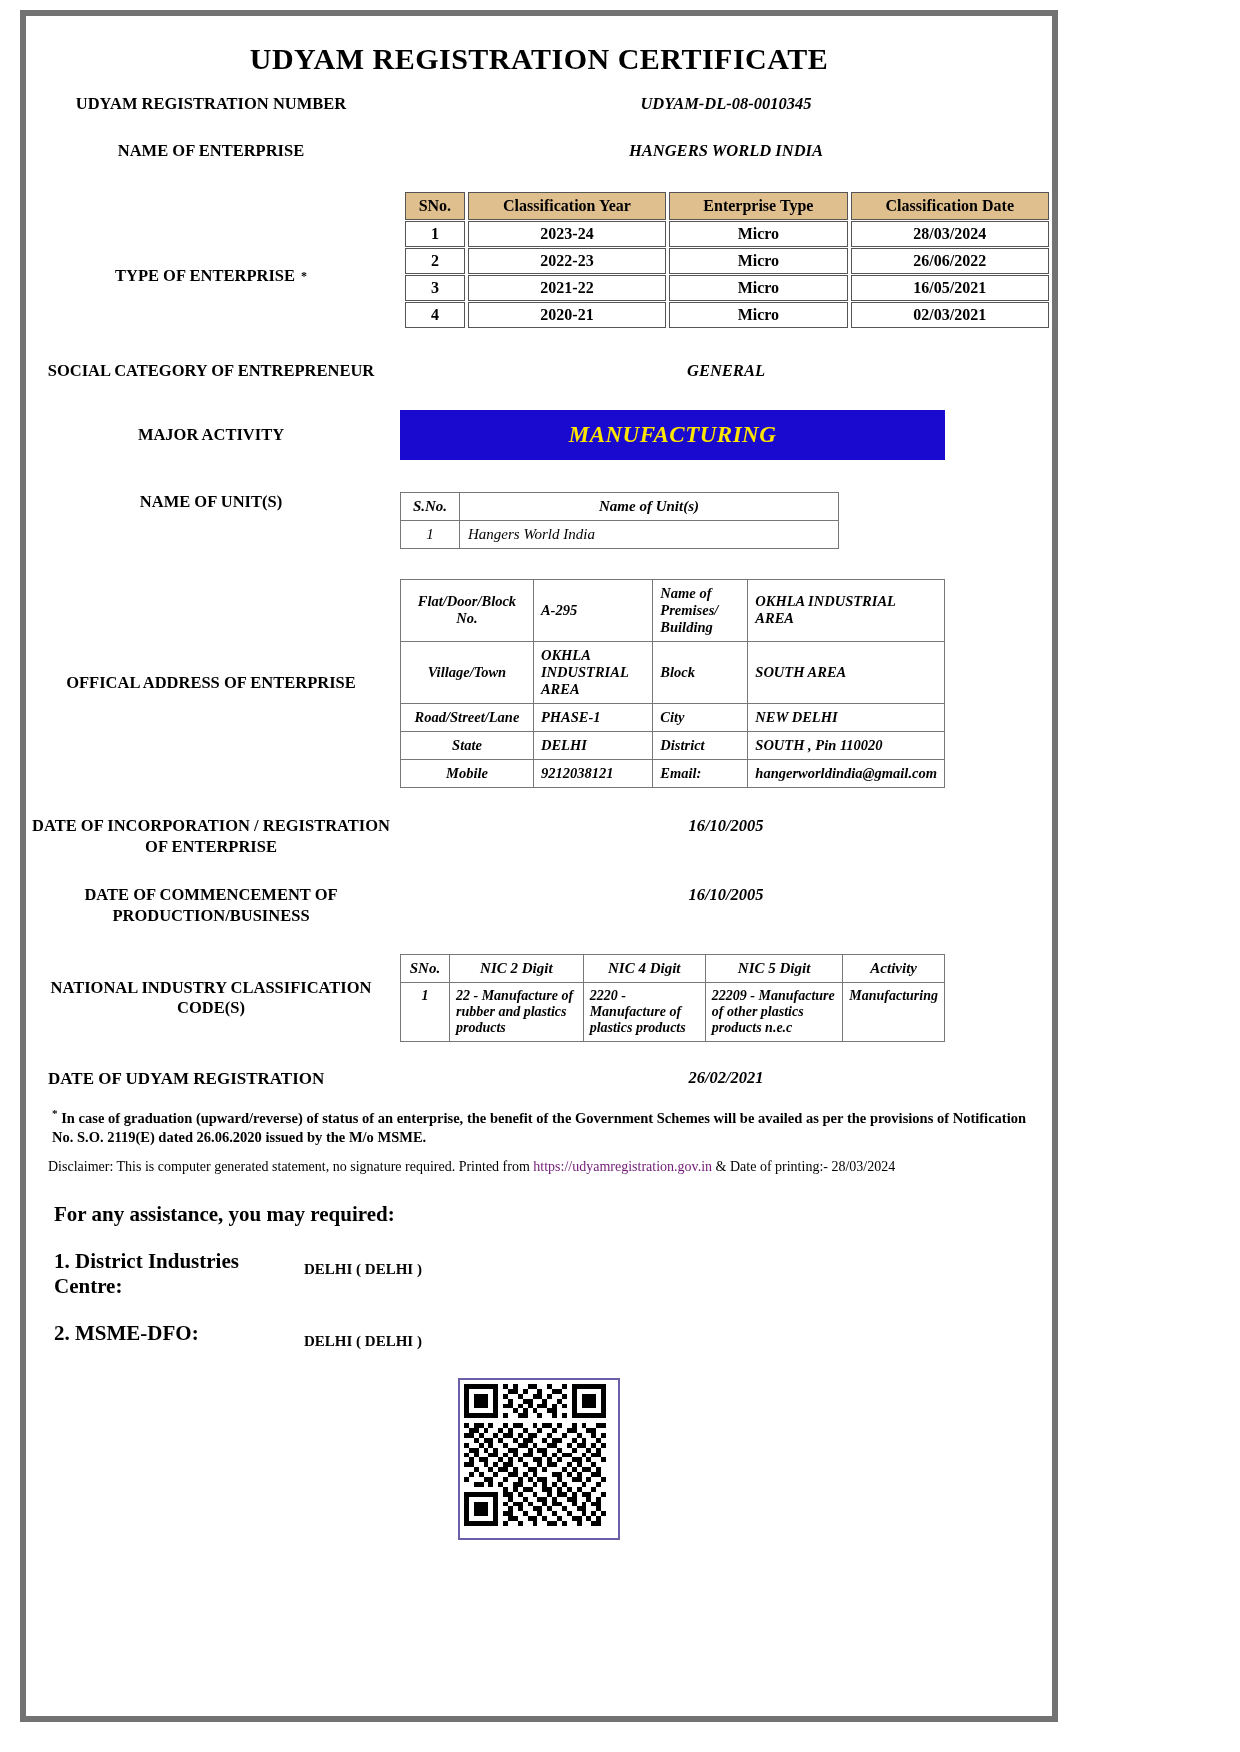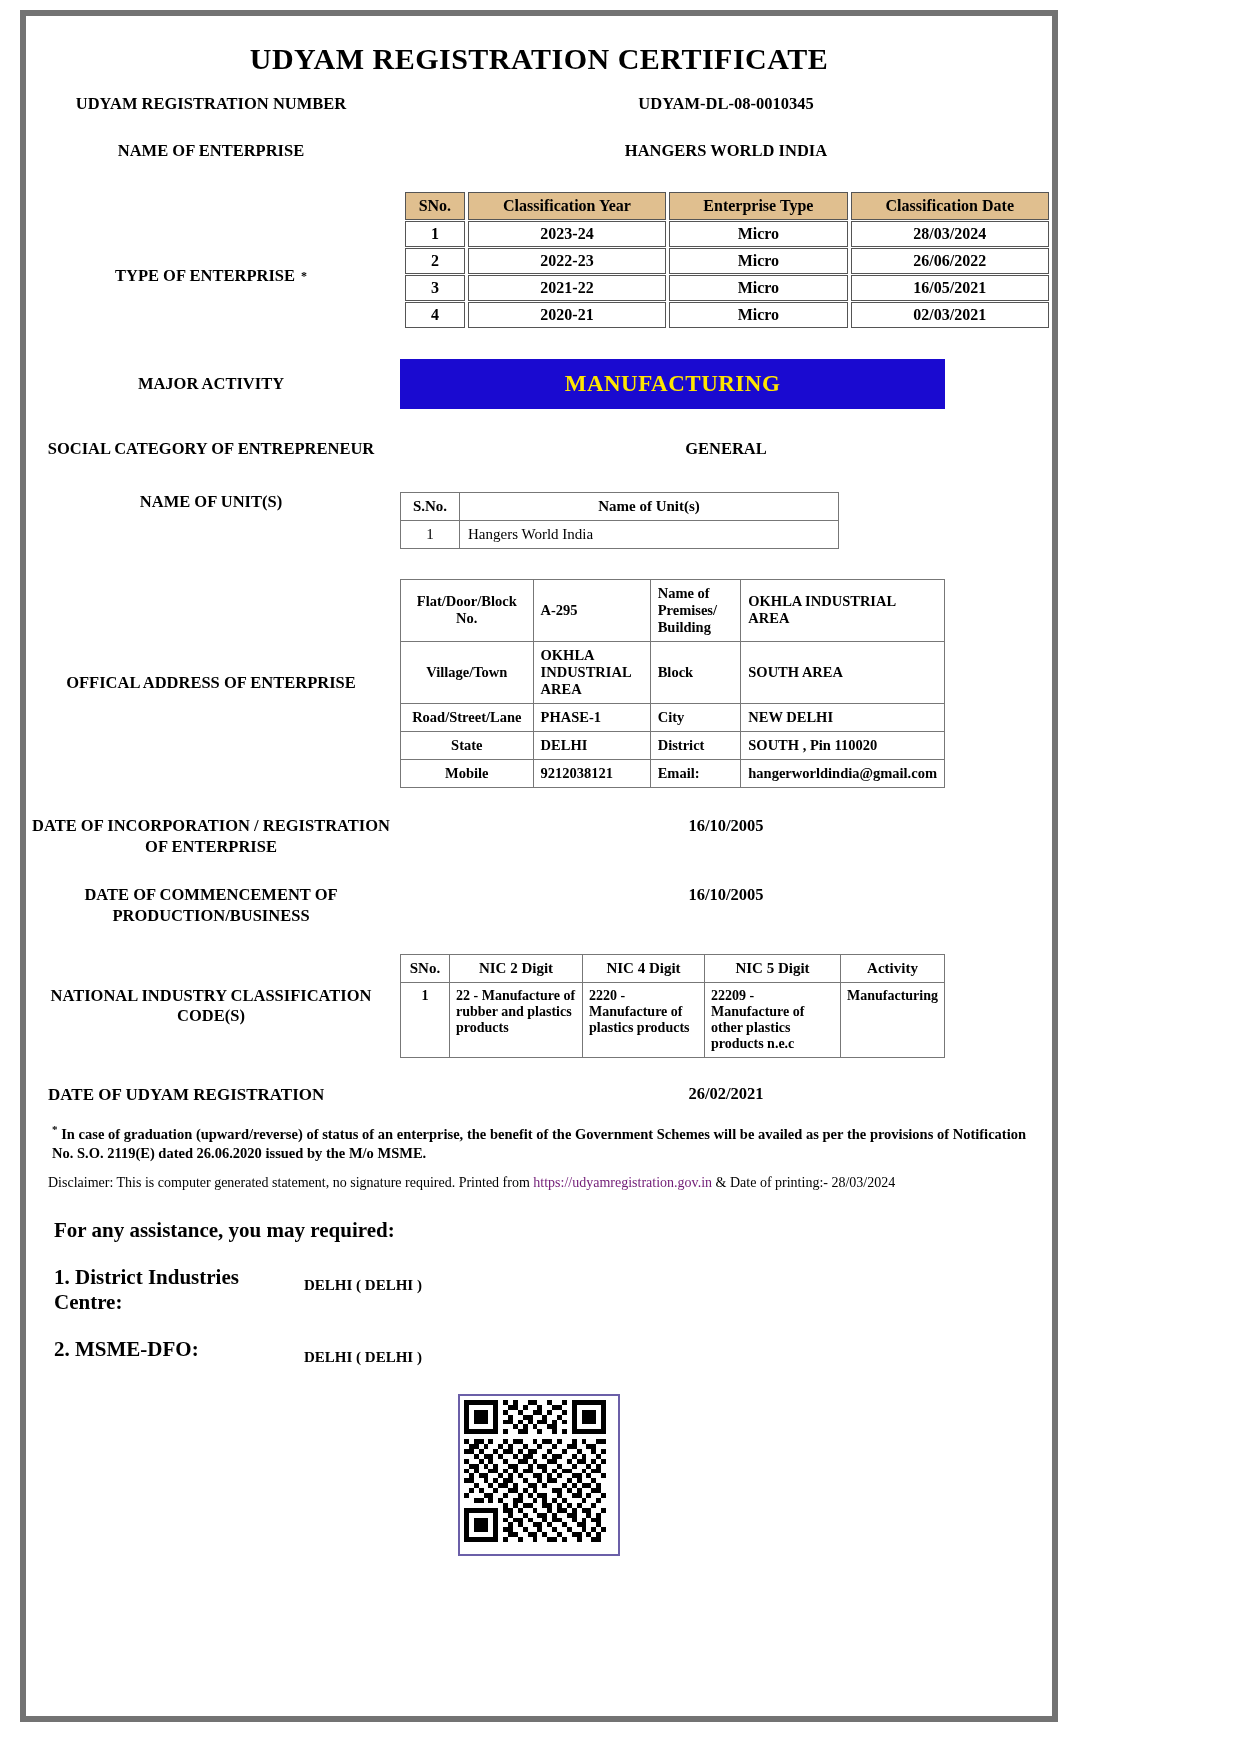--- a/index.html
+++ b/index.html
@@ -46,20 +46,21 @@
     font-size: 16.5px;
     line-height: 1.25;
     padding: 0 6px;
     box-sizing: border-box;
   }
   .value-col {
     flex: 1 1 auto;
     font-size: 16.5px;
     padding-left: 4px;
     box-sizing: border-box;
+    font-style: italic;
   }
   .value-center {
     text-align: center;
     font-weight: bold;
   }
   .r-urn { margin-top: 8px; }
   .r-name { margin-top: 26px; }
 
   
   .cls-wrap {
@@ -282,30 +283,30 @@
     </table>
   </div>
 
   <div class="row r-type">
     <div class="label-col type-label">
       <span>TYPE OF ENTERPRISE</span>
         <span class="star">*</span>
     </div>
   </div>
 
+  <div class="row social-row">
+    <div class="label-col">SOCIAL CATEGORY OF ENTREPRENEUR</div>
+    <div class="value-col value-center">GENERAL</div>
+  </div>
+
   <div class="row activity-row">
     <div class="label-col">MAJOR ACTIVITY</div>
     <div class="value-col">
       <div class="activity-banner">MANUFACTURING</div>
     </div>
-  </div>
-
-  <div class="row social-row">
-    <div class="label-col">SOCIAL CATEGORY OF ENTREPRENEUR</div>
-    <div class="value-col value-center">GENERAL</div>
   </div>
 
   <div class="row unit-row">
     <div class="label-col">NAME OF UNIT(S)</div>
     <div class="value-col">
       <table class="unit-table">
         <thead>
           <tr>
             <th class="sno-col">S.No.</th>
             <th>Name of Unit(s)</th>

